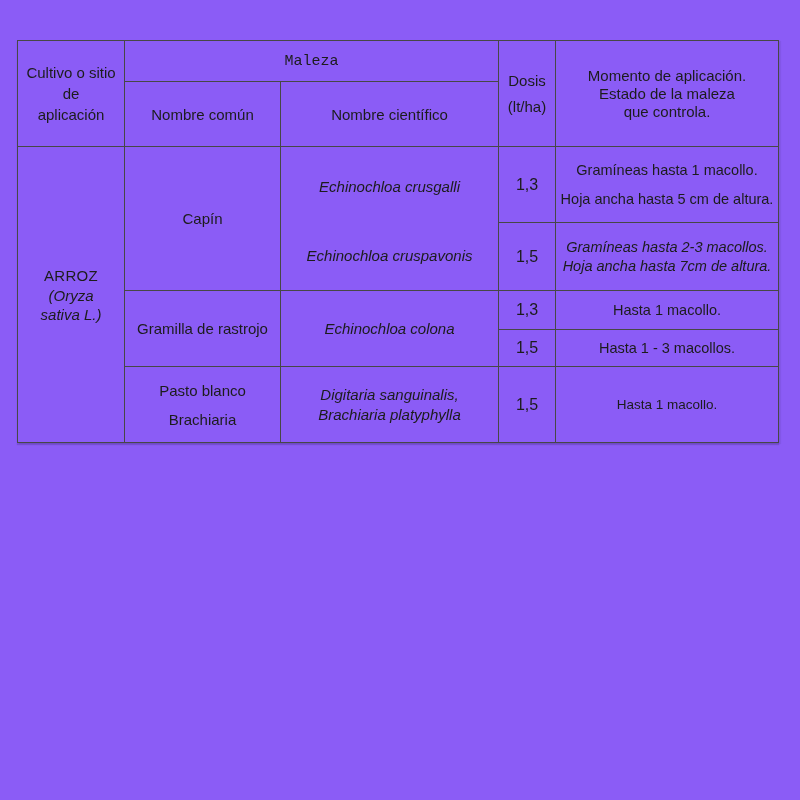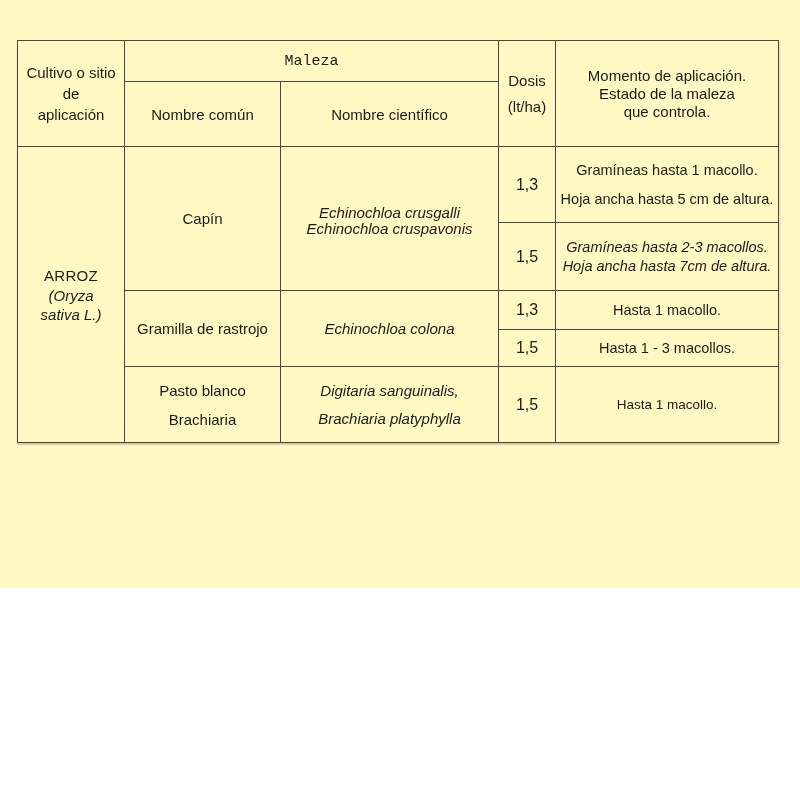--- a/index.html
+++ b/index.html
@@ -2,21 +2,21 @@
 <html><head>
 <meta charset="utf-8">
 <style>
   * { margin: 0; padding: 0; box-sizing: border-box; }
   html, body { background: #ffffff; }
   body {
     width: 800px; height: 800px;
     font-family: "Liberation Sans", sans-serif;
     color: #1c1c1c;
   }
-  .canvas { position: relative; width: 800px; height: 588px; background: #fef9c3; overflow: hidden; }
+  .canvas { position: relative; width: 800px; height: 800px; background: #8b5cf6; overflow: hidden; }
 
   table.tbl {
     position: absolute; left: 17px; top: 40px;
     width: 761px; height: 403px;
     border-collapse: collapse; table-layout: fixed;
     box-shadow: 0 2px 1px rgba(0,0,0,0.14), 2px 1px 1px rgba(0,0,0,0.06);
   }
   .tbl th, .tbl td {
     border: 1px solid #474747;
     text-align: center; vertical-align: middle;
@@ -41,25 +41,25 @@
   tr.r5 { height: 76px; }
 
   .crop-cell { }
   .crop-name { font-size: 15px; line-height: 21px; letter-spacing: 0.3px; }
   .crop-latin { font-style: italic; font-size: 15px; line-height: 19px; white-space: pre-line; }
 
   .common { font-size: 15px; }
   .sci { font-style: italic; font-size: 15px; }
   .preline { white-space: pre-line; }
   .lines-wide { line-height: 29px; margin-left: 34px; }
-  .lines-sci5 { line-height: 28px; }
+  .lines-sci5 { line-height: 20px; }
 
   .sci-span {
     height: 142px; display: flex; flex-direction: column;
-    justify-content: center; align-items: center;
+    justify-content: space-between; align-items: center;
     padding: 31px 0 26px 0;
   }
   .sci-line { font-style: italic; font-size: 15px; line-height: 16px; }
 
   .dose { font-size: 16px; margin-top: 24px; }
   .mom  { font-size: 14.5px; }
   .mom-r1 { line-height: 29px; margin-top: 19px; }
   .mom-r2 { line-height: 19px; font-style: italic; }
   .mom-small { font-size: 13.5px; }
 </style>

